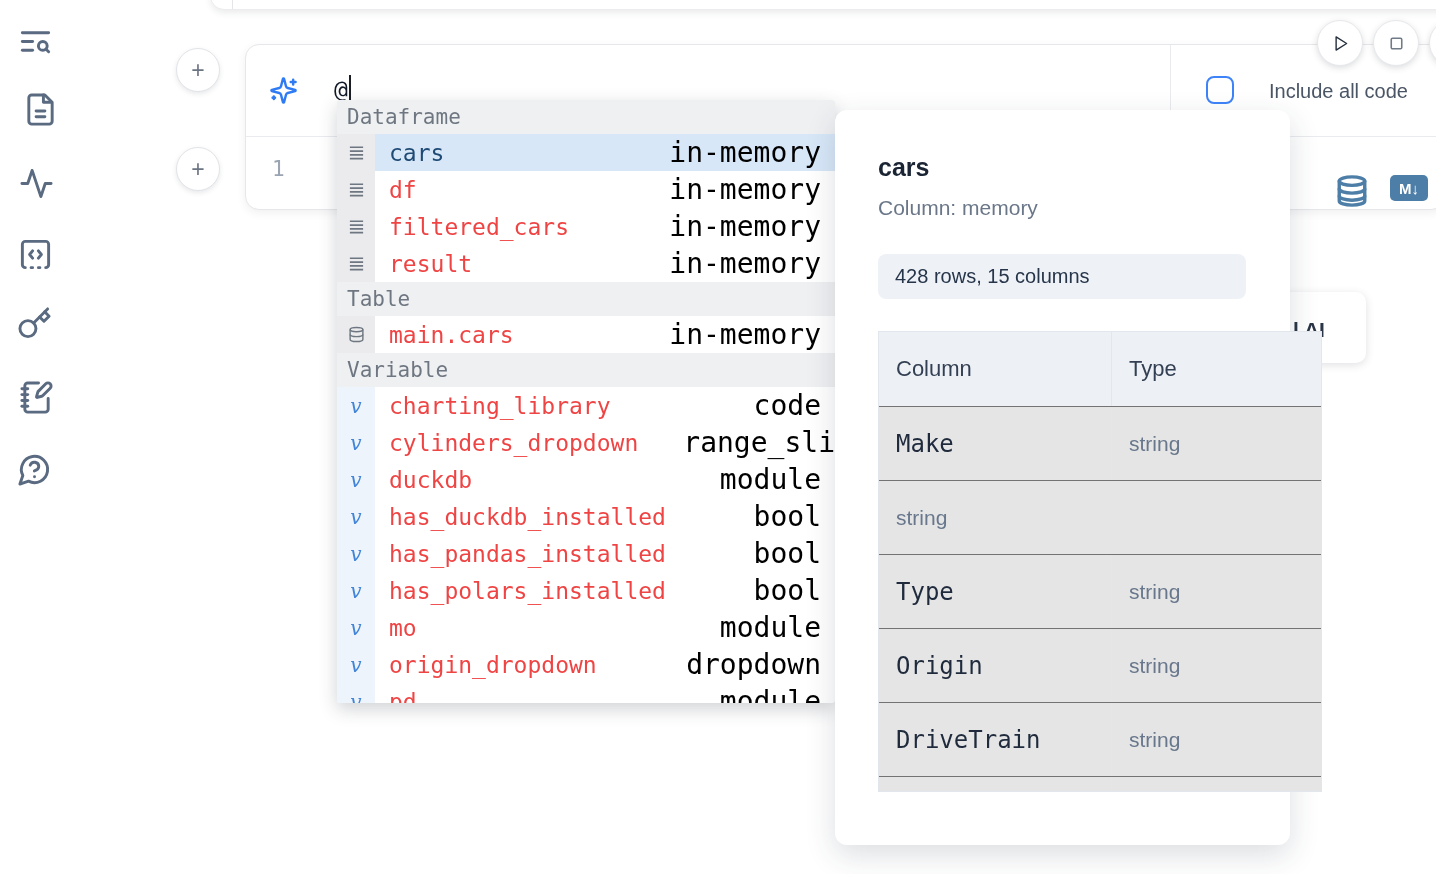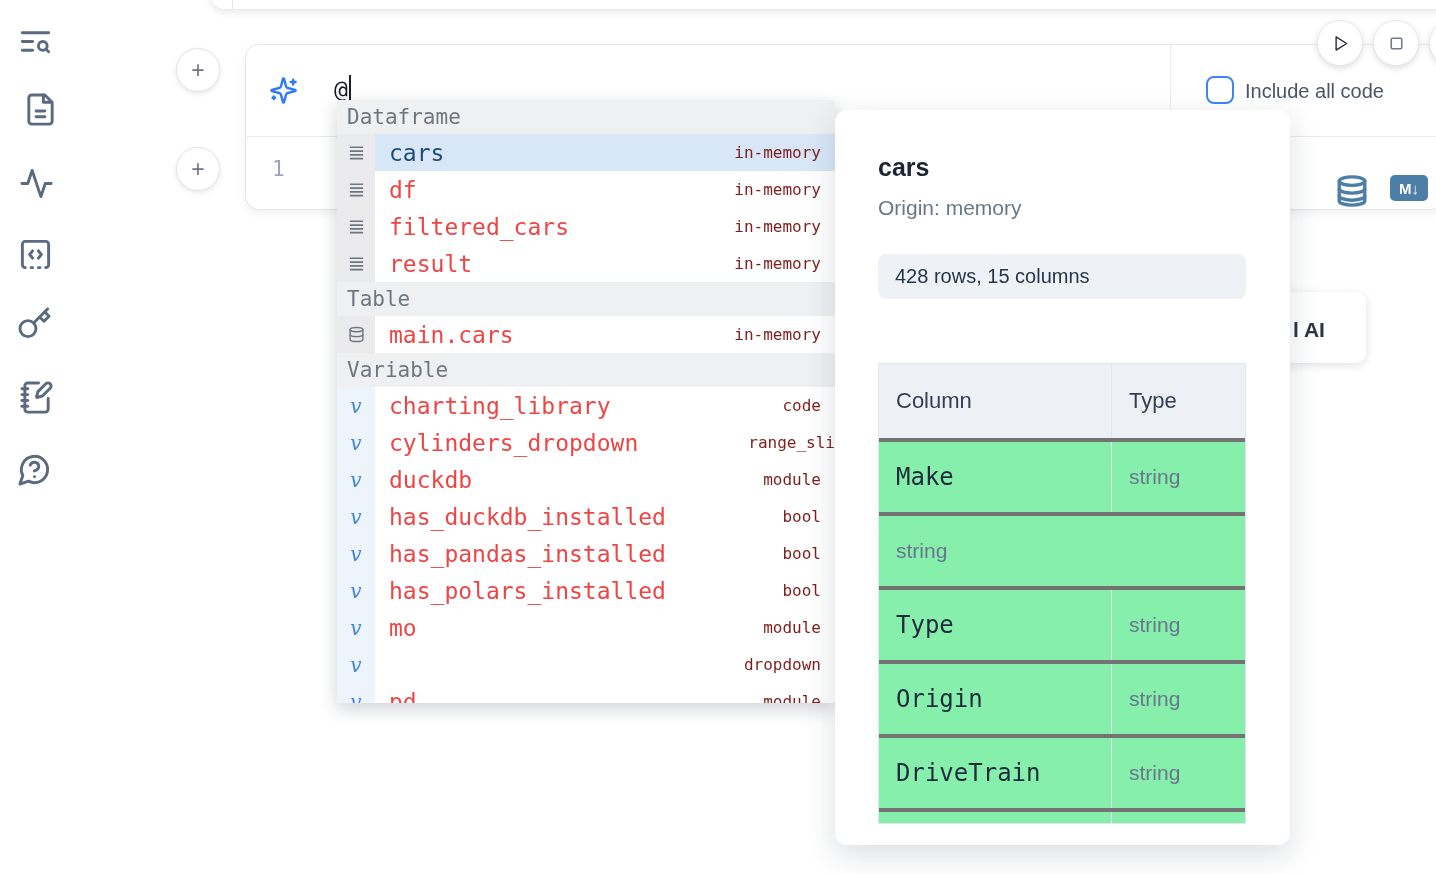--- a/index.html
+++ b/index.html
@@ -30,21 +30,21 @@
     background:#fff; border:1px solid #e5e7ea; border-radius:14px;
     box-shadow:0 3px 8px rgba(60,64,80,.08); }
   .ai-row { position:absolute; left:0; top:0; width:100%; height:92px; border-bottom:1px solid #e9ebee; }
   .sparkle { position:absolute; left:23px; top:31px; width:29px; height:29px; color:#2f7bf3; }
   .sparkle svg { width:100%; height:100%; }
   .ai-value { position:absolute; left:88px; top:30px; font-size:23px; color:#111827; }
   .caret { display:inline-block; width:2px; height:27px; background:#1a1d23; vertical-align:-5px; margin-left:1px; }
   .v-divider { position:absolute; left:924px; top:0; width:1px; height:91px; background:#e9ebee; }
   .checkbox { position:absolute; left:960px; top:31px; width:28px; height:28px;
     border:2px solid #3f83f8; border-radius:8px; background:#fff; cursor:pointer; }
-  .include-label { position:absolute; left:999px; top:35px; font-size:20px; color:#4a5565; }
+  .include-label { position:absolute; left:1023px; top:35px; font-size:20px; color:#4a5565; }
   .line-no { position:absolute; left:26px; top:112px; font-size:21px; color:#9aa4b2; }
   .db-big { position:absolute; left:1089px; top:126px; width:34px; height:40px; color:#4d7ea7; }
   .db-big svg { width:100%; height:100%; }
   .md-badge { position:absolute; left:1144px; top:130px; width:38px; height:26px;
     background:#4d7ea7; border-radius:5px; color:#fff; font-weight:bold; font-size:15px;
     display:flex; align-items:center; justify-content:center; cursor:pointer; }
 
   
   .round-btn { position:absolute; top:20px; width:46px; height:46px; border-radius:50%;
     background:#fff; border:1px solid #e7e8ec; box-shadow:0 2px 6px rgba(60,64,80,.18);
@@ -60,40 +60,40 @@
   .ac-row { height:37px; display:flex; align-items:stretch; cursor:pointer; }
   .gut { width:38px; flex:none; display:flex; align-items:center; justify-content:center; }
   .gut.gray { background:#ebebed; }
   .gut.blue { background:#edf4fc; }
   .gut svg { width:17px; height:17px; color:#6e7781; }
   .vico { font-family:"DejaVu Serif", serif; font-style:italic; font-size:20px; color:#4285d8; }
   .ac-main { flex:1; display:flex; align-items:center; padding:0 14px; min-width:0; }
   .ac-main.sel { background:#d7e7f8; }
   .ac-name { font-size:23px; color:#ef4444; white-space:nowrap; }
   .ac-main.sel .ac-name { color:#1f4a74; }
-  .ac-type { margin-left:auto; font-size:16px; color:#7f1d1d; white-space:nowrap; }
+  .ac-type { margin-left:auto; font-size:28px; color:#000000; white-space:nowrap; }
   .ac-type.clip { margin-right:-14px; }
 
   
   .ai-btn { position:absolute; left:1246px; top:292px; width:120px; height:71px;
     background:#fff; border-radius:10px; box-shadow:0 2px 8px rgba(60,64,80,.16);
     z-index:10; cursor:pointer; overflow:hidden; }
   .ai-btn span { position:absolute; left:47px; top:26px; font-size:21px; font-weight:bold; color:#2a3547; }
 
   
   .panel { position:absolute; left:835px; top:110px; width:455px; height:735px;
     background:#fff; border-radius:12px; box-shadow:0 10px 30px rgba(40,48,66,.16);
     z-index:30; padding:42px 43px 38px; }
   .panel-title { font-size:25px; font-weight:bold; color:#1a2433; line-height:30px; }
   .panel-source { margin-top:14px; font-size:21px; color:#6a7788; line-height:24px; }
   .shape-badge { margin-top:34px; width:368px; height:45px; background:#eef2f7; border-radius:8px;
     display:flex; align-items:center; padding-left:17px; font-size:20px; color:#27354a; }
-  .pt-wrap { margin-top:64px; width:368px; max-height:461px; overflow:hidden;
+  .pt-wrap { margin-top:32px; width:444px; max-height:461px; overflow:hidden;
     border:1px solid #e2e7ee; }
-  .pt-row { display:flex; height:74px; border-top:4px solid #737373; background:#86efac; }
+  .pt-row { display:flex; height:74px; border-top:1px solid #737373; background:#e5e5e5; }
   .pt-row:first-child { border-top:none; background:#edf1f6; }
   .pt-c1 { width:233px; border-right:1px solid #e2e7ee; display:flex; align-items:center; padding-left:17px; }
   .pt-c2 { flex:1; display:flex; align-items:center; padding-left:17px; }
   .pt-head { font-size:22px; color:#333f52; }
   .pt-name { font-size:24px; color:#1f2b3d; }
   .pt-type { font-size:21px; color:#68778c; }
 </style>
 </head>
 <body>
 
@@ -330,37 +330,38 @@
       <span class="ac-main">
           <span class="ac-name">mo</span>
           <span class="ac-type">module</span>
         </span>
     </div>
     <div class="ac-row">
       <span class="gut blue">
           <span class="vico">v</span>
         </span>
       <span class="ac-main">
+          <span class="ac-name">origin_dropdown</span>
           <span class="ac-type">dropdown</span>
         </span>
     </div>
     <div class="ac-row">
       <span class="gut blue">
           <span class="vico">v</span>
         </span>
       <span class="ac-main">
           <span class="ac-name">pd</span>
           <span class="ac-type">module</span>
         </span>
     </div>
   </div>
 
   <div class="panel">
     <div class="panel-title">cars</div>
-    <div class="panel-source">Origin: memory</div>
+    <div class="panel-source">Column: memory</div>
     <div class="shape-badge">428 rows, 15 columns</div>
     <div class="pt-wrap">
       <div class="pt-row">
         <div class="pt-c1">
             <span class="pt-head">Column</span>
           </div>
         <div class="pt-c2">
             <span class="pt-head">Type</span>
           </div>
       </div>

